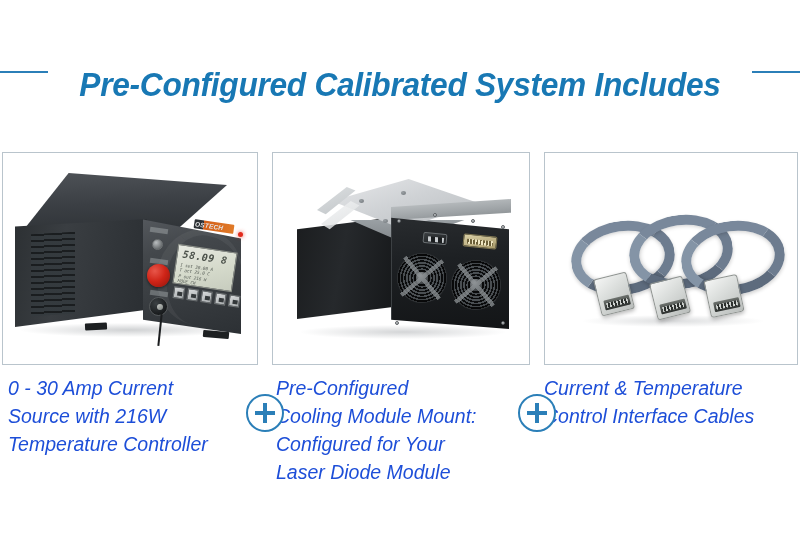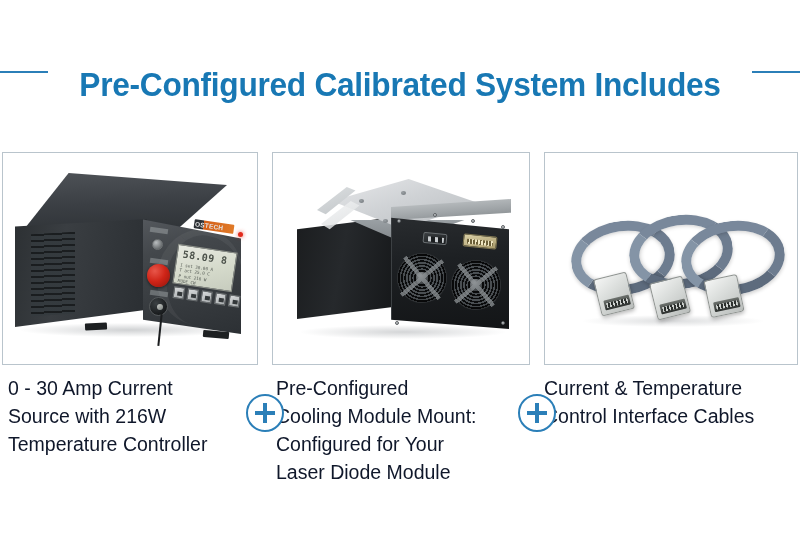--- a/index.html
+++ b/index.html
@@ -6,20 +6,21 @@
   html, body {
     width: 800px; height: 550px;
     background: #ffffff;
     font-family: "Liberation Sans", sans-serif;
     overflow: hidden;
   }
   #page {
     position: relative;
     width: 800px; height: 550px;
     background: #ffffff;
+    font-style: italic;
   }
 
   
   .header {
     position: absolute;
     left: 0; top: 56px;
     width: 800px; height: 56px;
     display: flex;
     align-items: center;
     justify-content: center;
@@ -95,21 +96,21 @@
   .captions {
     position: absolute;
     left: 0; top: 374px;
     width: 800px;
   }
   .cap {
     position: absolute;
     top: 0;
     font-size: 19.5px;
     line-height: 28px;
-    color: #0f172a;
+    color: #1d4ed8;
     white-space: pre-line;
   }
   .cap.k1 { left: 8px;   width: 262px; }
   .cap.k2 { left: 276px; width: 262px; }
   .cap.k3 { left: 544px; width: 254px; }
 
   
   .ps-wrap { position: absolute; left: 4px; top: 18px; width: 248px; height: 182px; }
 
   .ps-shadow {

